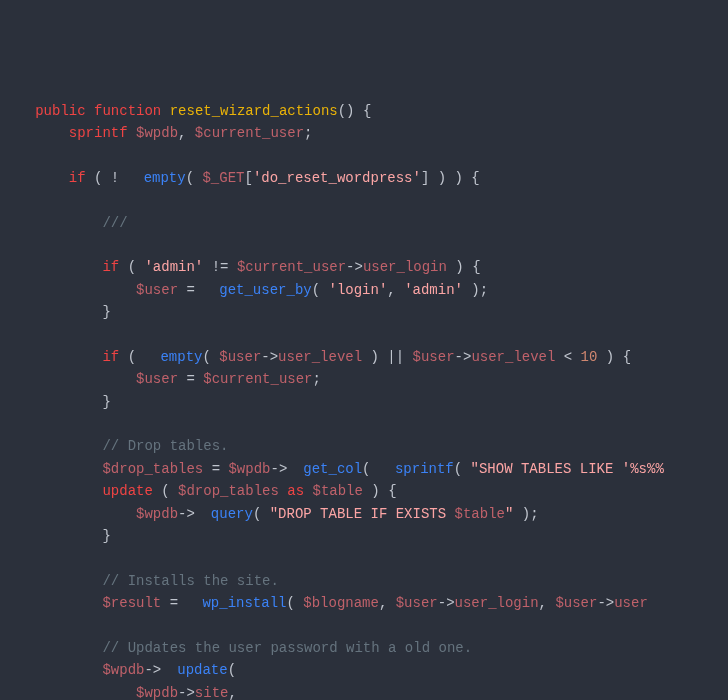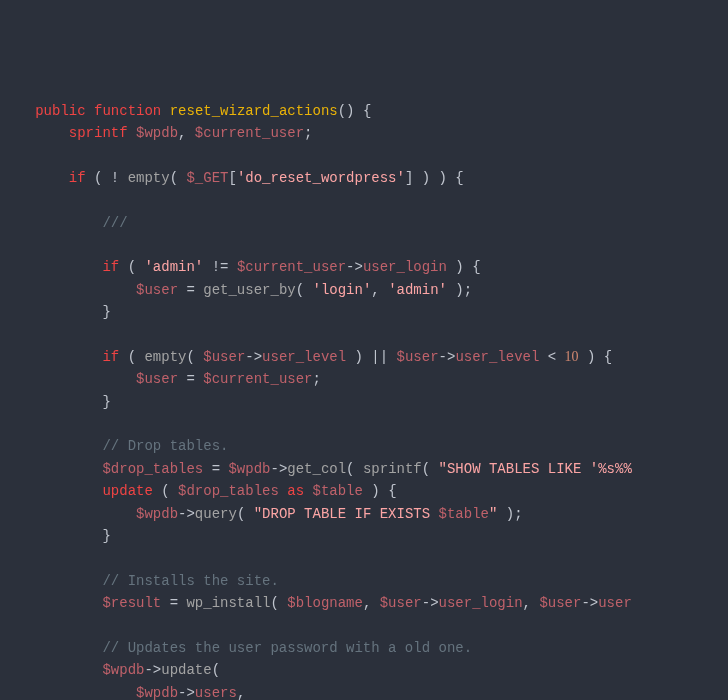--- a/index.html
+++ b/index.html
@@ -12,25 +12,25 @@
       padding: 10px 0 10px 10px;
       white-space: pre;
       overflow: hidden;
       width: 728px;
       height: 700px;
     }
     .kw { color: #ef4444; }
     .fn { color: #eab308; }
     .prop { color: #bf616a; }
     .str { color: #fca5a5; }
-    .num { color: #d08770; font-family: Liberation Serif, serif; }
+    .num { color: #d08770; }
     .punc { color: #c0c5ce; }
     .cmt { color: #65737e; }
     .arrow { color: #c0c5ce; }
-    .call { color: #a3a3a3; }
+    .call { color: #3b82f6; margin-left: 16px; }
   </style>
 </head>
 <body>
 
 
 
 <div><span>   </span><span class="kw">public</span> <span class="kw">function</span> <span class="fn">reset_wizard_actions</span><span class="punc">() {</span>
 <span>       </span><span class="kw">sprintf</span> <span class="prop">$wpdb</span><span class="punc">, </span><span class="prop">$current_user</span><span class="punc">;</span>
 <span></span>
 <span>       </span><span class="kw">if</span><span class="punc"> ( ! </span><span class="call">empty</span><span class="punc">( </span><span class="prop">$_GET</span><span class="punc">[</span><span class="str">'do_reset_wordpress'</span><span class="punc">] ) ) {</span>
@@ -49,21 +49,21 @@
 <span>           </span><span class="prop">$drop_tables</span><span class="punc"> = </span><span class="prop">$wpdb</span><span class="arrow">-&gt;</span><span class="call">get_col</span><span class="punc">( </span><span class="call">sprintf</span><span class="punc">( </span><span class="str">"SHOW TABLES LIKE '%s%%</span>
 <span>           </span><span class="kw">update</span><span class="punc"> ( </span><span class="prop">$drop_tables</span><span class="kw"> as </span><span class="prop">$table</span><span class="punc"> ) {</span>
 <span>               </span><span class="prop">$wpdb</span><span class="arrow">-&gt;</span><span class="call">query</span><span class="punc">( </span><span class="str">"DROP TABLE IF EXISTS </span><span class="prop">$table</span><span class="str">"</span><span class="punc"> );</span>
 <span>           </span><span class="punc">}</span>
 <span></span>
 <span>           </span><span class="cmt">// Installs the site.</span>
 <span>           </span><span class="prop">$result</span><span class="punc"> = </span><span class="call">wp_install</span><span class="punc">( </span><span class="prop">$blogname</span><span class="punc">, </span><span class="prop">$user</span><span class="arrow">-&gt;</span><span class="prop">user_login</span><span class="punc">, </span><span class="prop">$user</span><span class="arrow">-&gt;</span><span class="prop">user</span>
 <span></span>
 <span>           </span><span class="cmt">// Updates the user password with a old one.</span>
 <span>           </span><span class="prop">$wpdb</span><span class="arrow">-&gt;</span><span class="call">update</span><span class="punc">(</span>
-<span>               </span><span class="prop">$wpdb</span><span class="arrow">-&gt;</span><span class="prop">users</span><span class="punc">,</span>
+<span>               </span><span class="prop">$wpdb</span><span class="arrow">-&gt;</span><span class="prop">site</span><span class="punc">,</span>
 
 
 
 
 
 </div>
 
 
 
 

